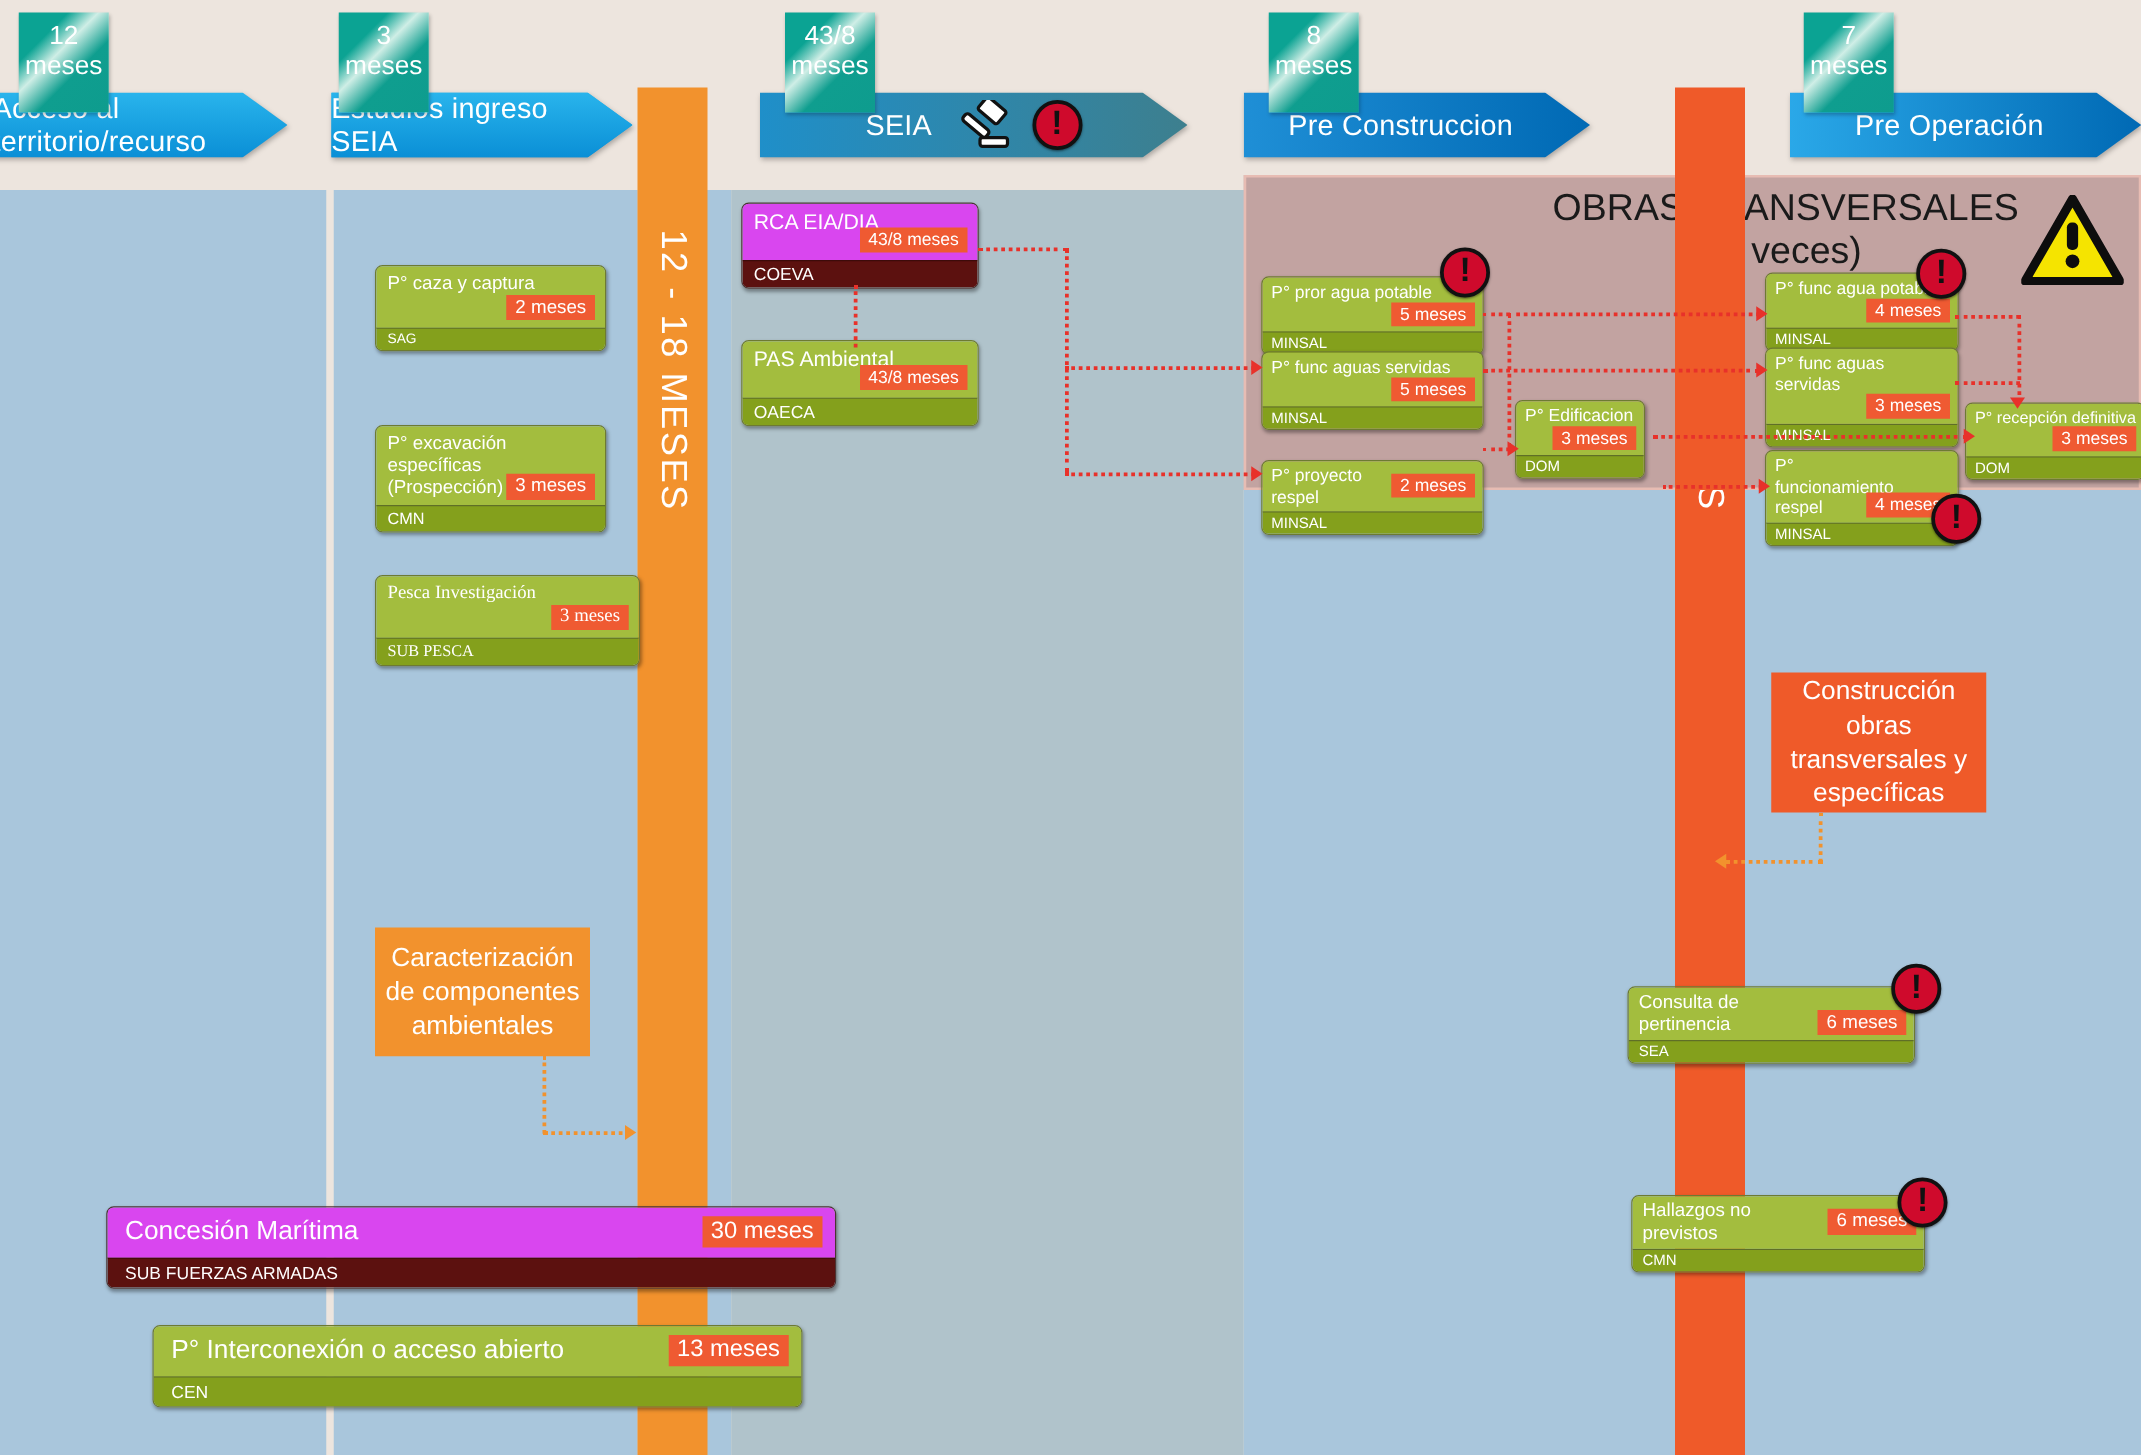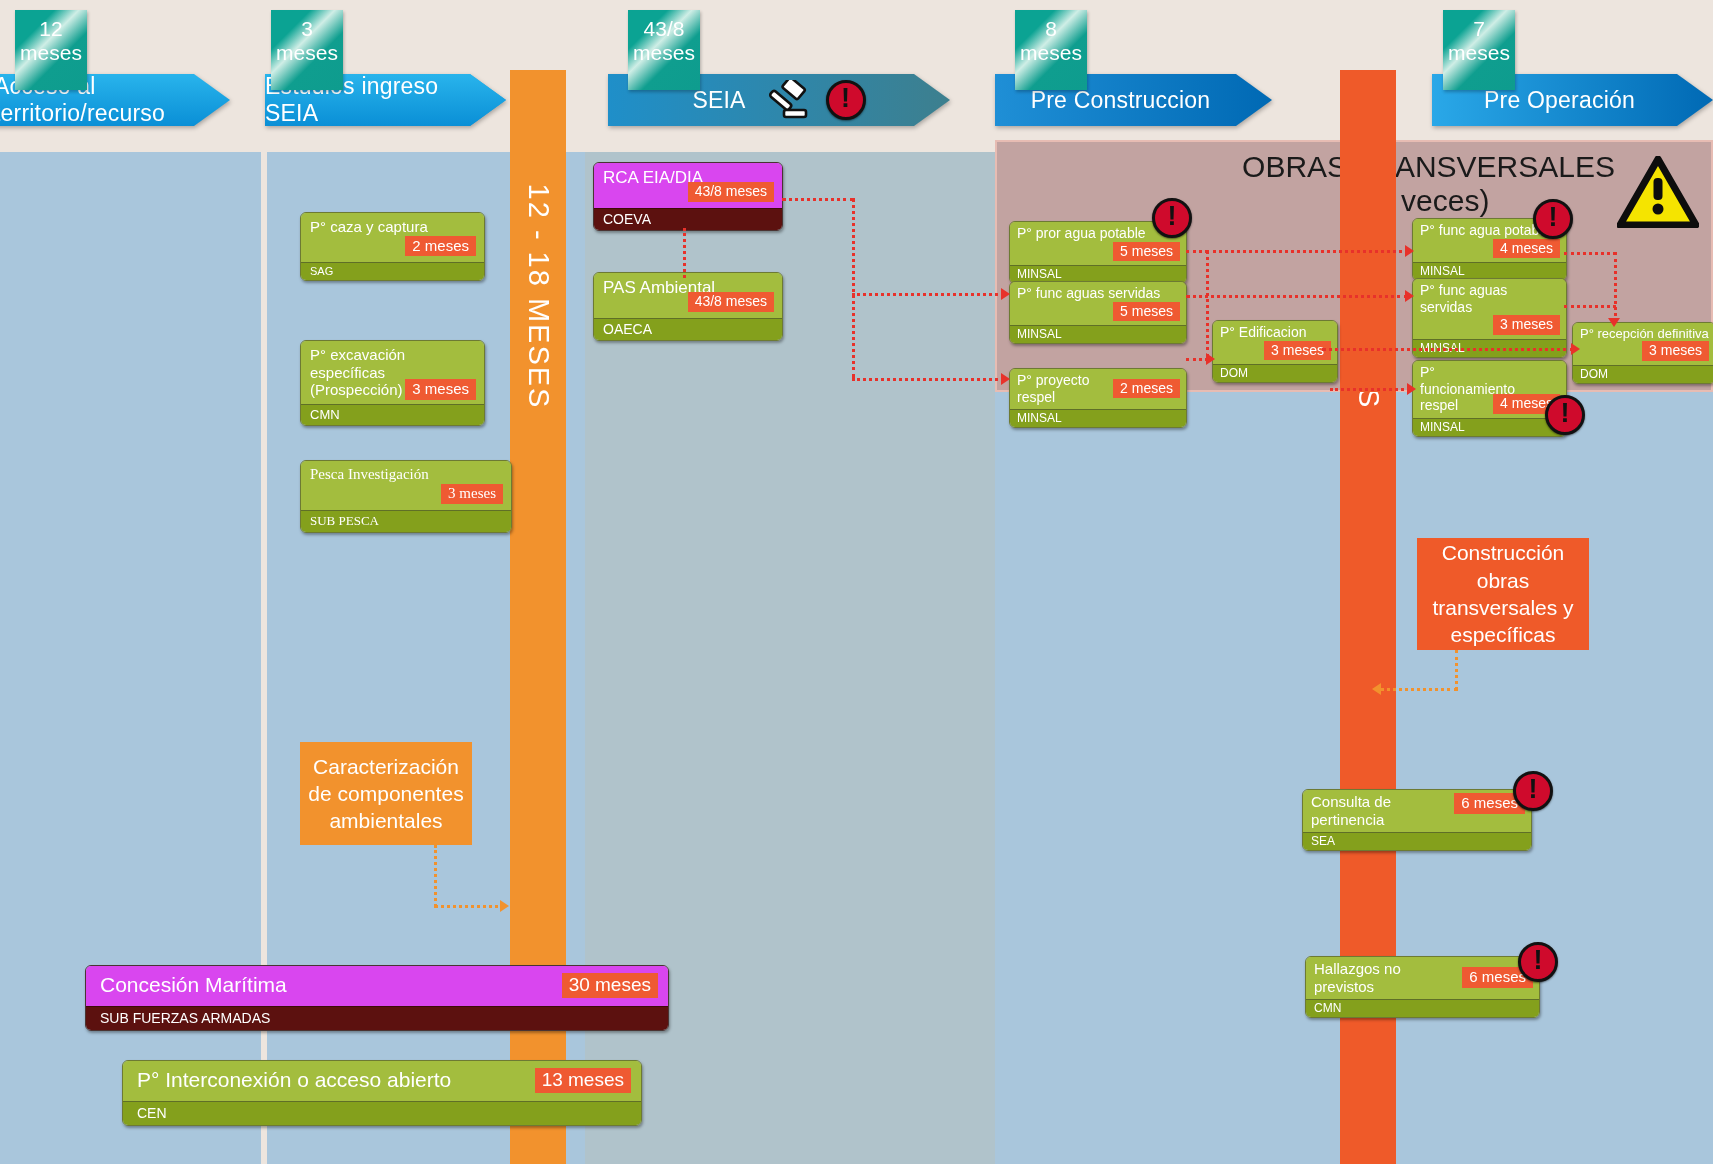--- a/index.html
+++ b/index.html
@@ -377,21 +377,21 @@
   </div>
 
   <div class="card" style="left:1009px; top:368px; width:178px; font-size:14px;">
     <div class="head" style="padding:3px 6px 4px 7px; display:flex; justify-content:space-between; align-items:center;">
       <span>P° proyecto respel</span>
       <span class="mcount">2 meses</span>
     </div>
     <div class="foot" style="font-size:12px; padding:1px 7px 2px 7px;">MINSAL</div>
   </div>
 
-  <div class="card" style="left:1212px; top:320px; width:126px; font-size:14px;">
+  <div class="card" style="left:1212px; top:320px; width:104px; font-size:14px;">
     <div class="head" style="padding:3px 6px 4px 7px;">
       <div>P° Edificacion</div>
       <div class="mrow">
           <span class="mcount">3 meses</span>
         </div>
     </div>
     <div class="foot" style="font-size:12px; padding:1px 7px 2px 7px;">DOM</div>
   </div>
 
   <div class="card" style="left:1412px; top:218px; width:155px; font-size:14px;">
@@ -432,21 +432,21 @@
     <div class="head" style="padding:3px 6px 4px 7px;">
       <div>P° recepción definitiva</div>
       <div class="mrow">
           <span class="mcount" style="font-size:14px;">3 meses</span>
         </div>
     </div>
     <div class="foot" style="font-size:12px; padding:1px 7px 2px 7px;">DOM</div>
   </div>
 
   <div class="card" style="left:1302px; top:789px; width:230px; font-size:15px;">
-    <div class="head" style="padding:3px 6px 4px 8px; display:flex; justify-content:space-between; align-items:flex-start;">
+    <div class="head" style="padding:3px 6px 4px 8px; display:flex; justify-content:space-between; align-items:flex-end;">
       <span>Consulta de pertinencia</span>
       <span class="mcount">6 meses</span>
     </div>
     <div class="foot" style="font-size:12px; padding:1px 8px 2px 8px;">SEA</div>
   </div>
   <div class="excl" style="left:1513px; top:771px;">
       <span>!</span>
     </div>
 
   <div class="card" style="left:1305px; top:956px; width:235px; font-size:15px;">

